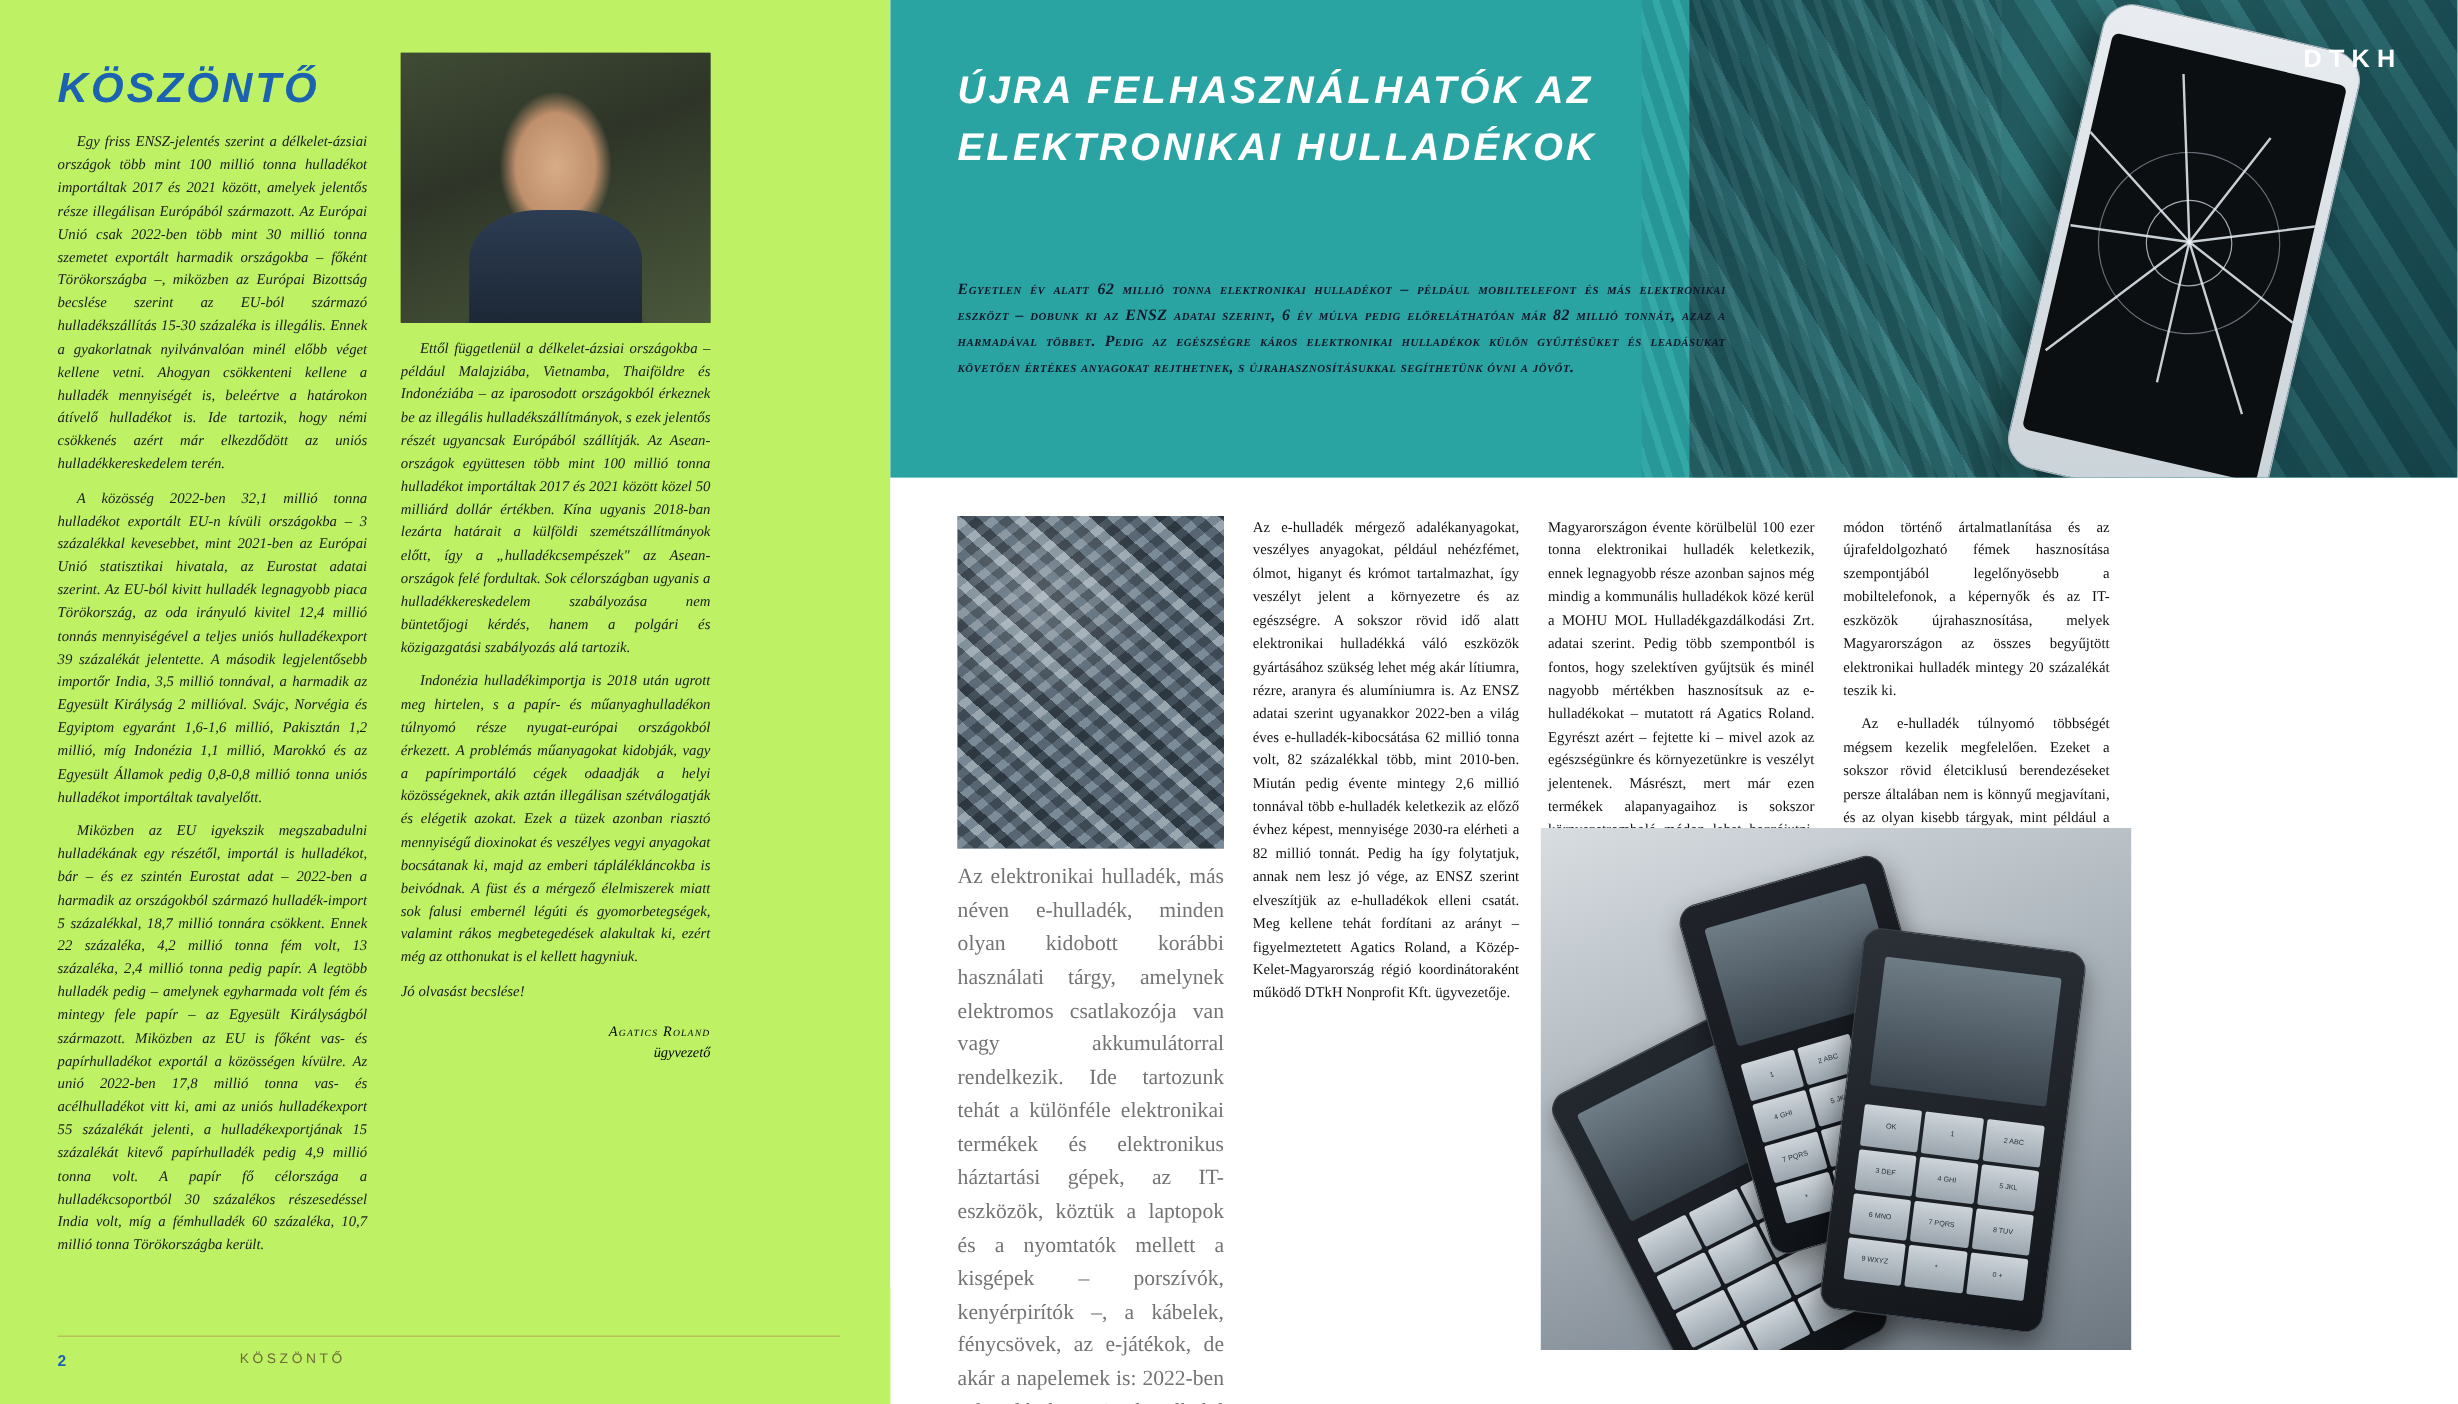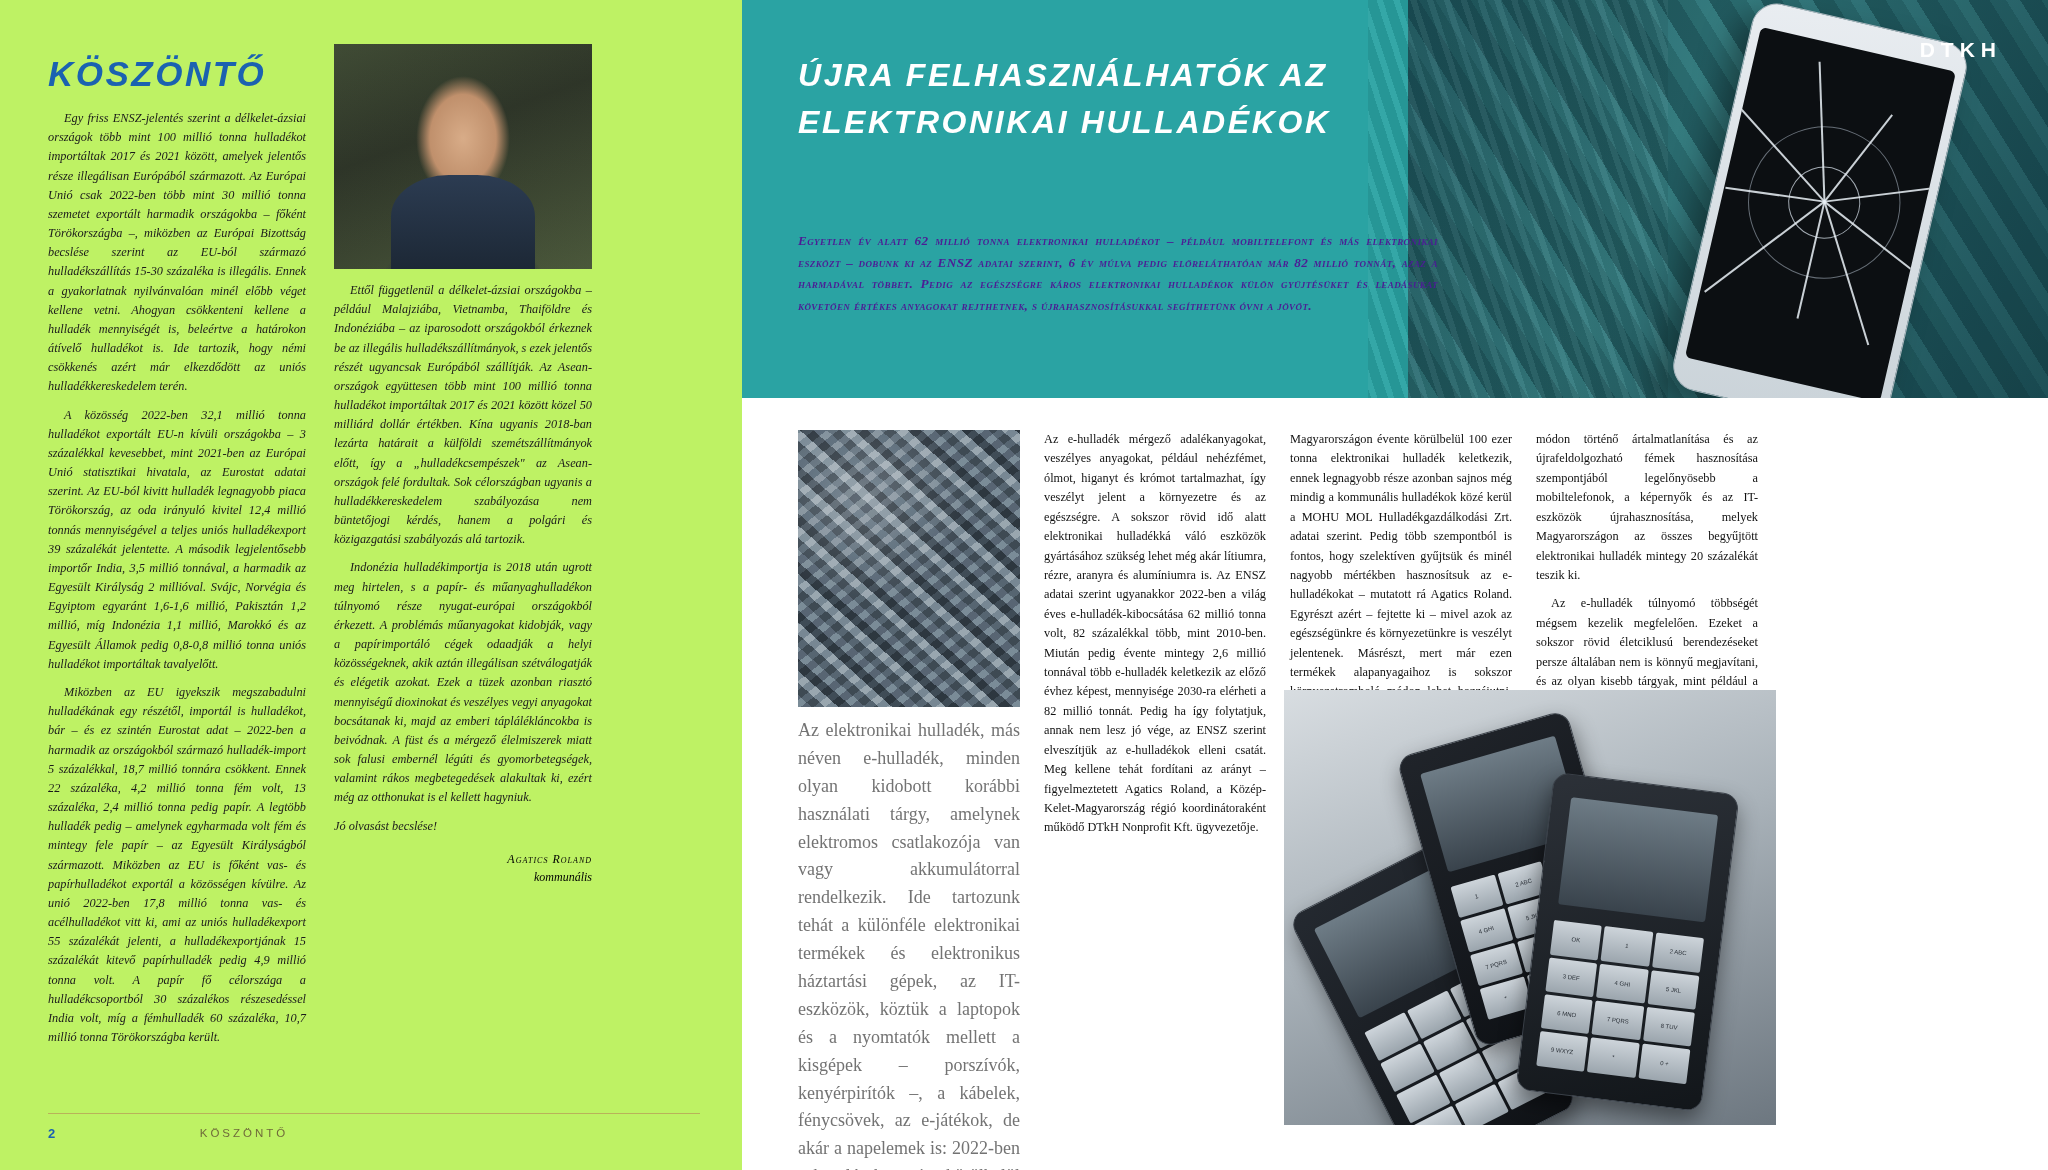--- a/index.html
+++ b/index.html
@@ -259,21 +259,21 @@
     left: 56px;
     top: 230px;
     width: 640px;
     font-family: "Liberation Serif", serif;
     font-style: italic;
     font-weight: bold;
     font-variant: small-caps;
     font-size: 13.2px;
     line-height: 1.64;
     letter-spacing: 0.4px;
-    color: #4c1d95;
+    color: #0f172a;
     z-index: 4;
     text-align: justify;
   }
 
   .right-body {
     position: absolute;
     left: 56px;
     top: 430px;
     width: 1200px;
     display: flex;
@@ -388,21 +388,21 @@
 
       <div class="col-mid">
         <div class="portrait"></div>
         <div class="body-text" style="margin-top:12px;">
           <p>Ettől függetlenül a délkelet-ázsiai országokba – például Malajziába, Vietnamba, Thaiföldre és Indonéziába – az iparosodott országokból érkeznek be az illegális hulladékszállítmányok, s ezek jelentős részét ugyancsak Európából szállítják. Az Asean-országok együttesen több mint 100 millió tonna hulladékot importáltak 2017 és 2021 között közel 50 milliárd dollár értékben. Kína ugyanis 2018-ban lezárta határait a külföldi szemétszállítmányok előtt, így a „hulladékcsempészek" az Asean-országok felé fordultak. Sok célországban ugyanis a hulladékkereskedelem szabályozása nem büntetőjogi kérdés, hanem a polgári és közigazgatási szabályozás alá tartozik.</p>
           <p>Indonézia hulladékimportja is 2018 után ugrott meg hirtelen, s a papír- és műanyaghulladékon túlnyomó része nyugat-európai országokból érkezett. A problémás műanyagokat kidobják, vagy a papírimportáló cégek odaadják a helyi közösségeknek, akik aztán illegálisan szétválogatják és elégetik azokat. Ezek a tüzek azonban riasztó mennyiségű dioxinokat és veszélyes vegyi anyagokat bocsátanak ki, majd az emberi táplálékláncokba is beivódnak. A füst és a mérgező élelmiszerek miatt sok falusi embernél légúti és gyomorbetegségek, valamint rákos megbetegedések alakultak ki, ezért még az otthonukat is el kellett hagyniuk.</p>
           <p class="noindent">Jó olvasást becslése!</p>
         </div>
         <div class="signature">
           <div class="name">Agatics Roland</div>
-          <div>kommunális</div>
+          <div>ügyvezető</div>
         </div>
       </div>
 
     </div>
 
     <div class="footer-left">
       <div class="footer-pageno">2</div>
       <div class="footer-label">KÖSZÖNTŐ</div>
     </div>
   </div>

